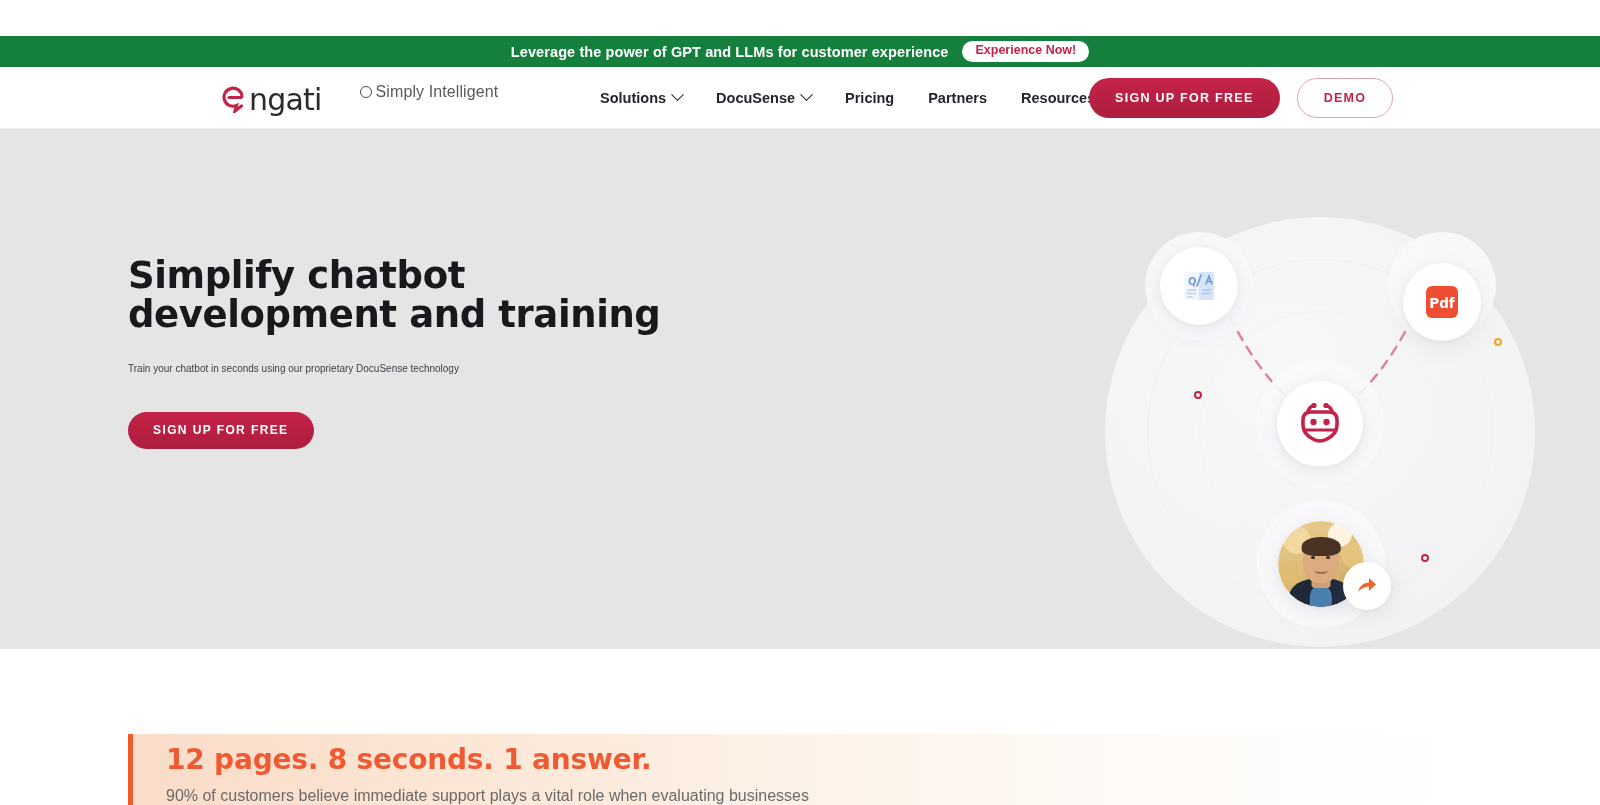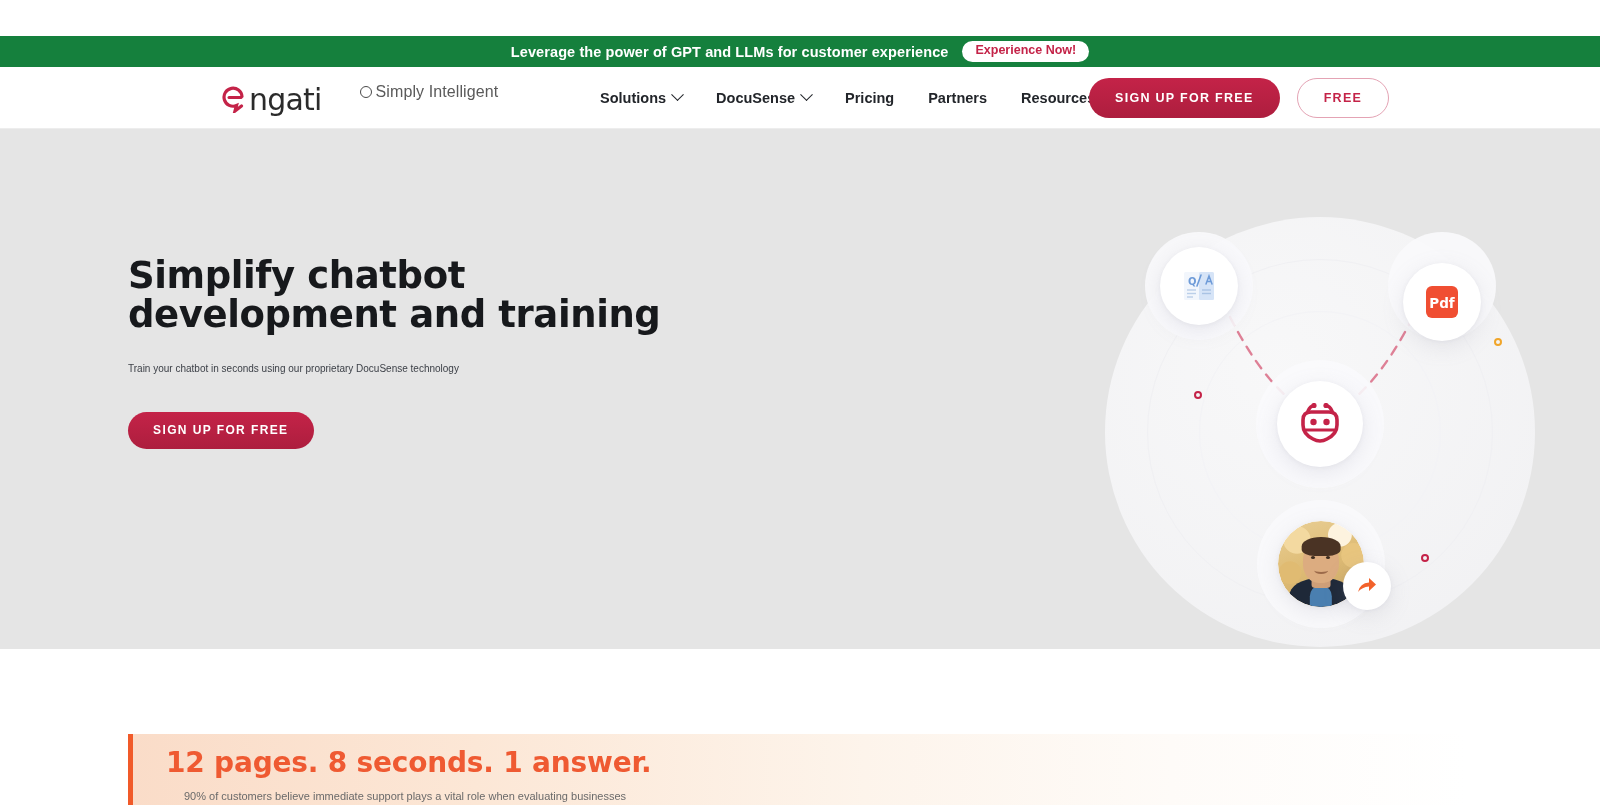--- a/index.html
+++ b/index.html
@@ -335,23 +335,23 @@
   }
   .stat-head {
     margin-left: 38px;
     font-size: 28px;
     font-weight: bold;
     color: #EF5A32;
     letter-spacing: -0.2px;
     font-family: "DejaVu Sans", sans-serif;
   }
   .stat-sub {
-    margin-left: 56px;
+    margin-left: 38px;
     margin-top: 11px;
-    font-size: 11px;
+    font-size: 16px;
     color: #6a6a6a;
   }
 </style>
 </head>
 <body>
 
 <div class="promo-bar">
   <span class="promo-text">Leverage the power of GPT and LLMs for customer experience</span>
   <button class="promo-btn">Experience Now!</button>
 </div>
@@ -390,21 +390,21 @@
       <span>Partners</span>
     </div>
     <div class="nav-item">
       <span>Resources</span>
       <span class="chev"></span>
     </div>
   </div>
 
   <div class="header-actions">
     <button class="btn-filled">SIGN UP FOR FREE</button>
-    <button class="btn-outline">FREE</button>
+    <button class="btn-outline">DEMO</button>
   </div>
 </div>
 
 <div class="hero">
 
   <div class="hero-copy">
     <h1 class="hero-title">Simplify chatbot development and training</h1>
     <p class="hero-sub">Train your chatbot in seconds using our proprietary DocuSense technology</p>
     <div class="hero-btns">
       <button class="btn-filled">SIGN UP FOR FREE</button>

